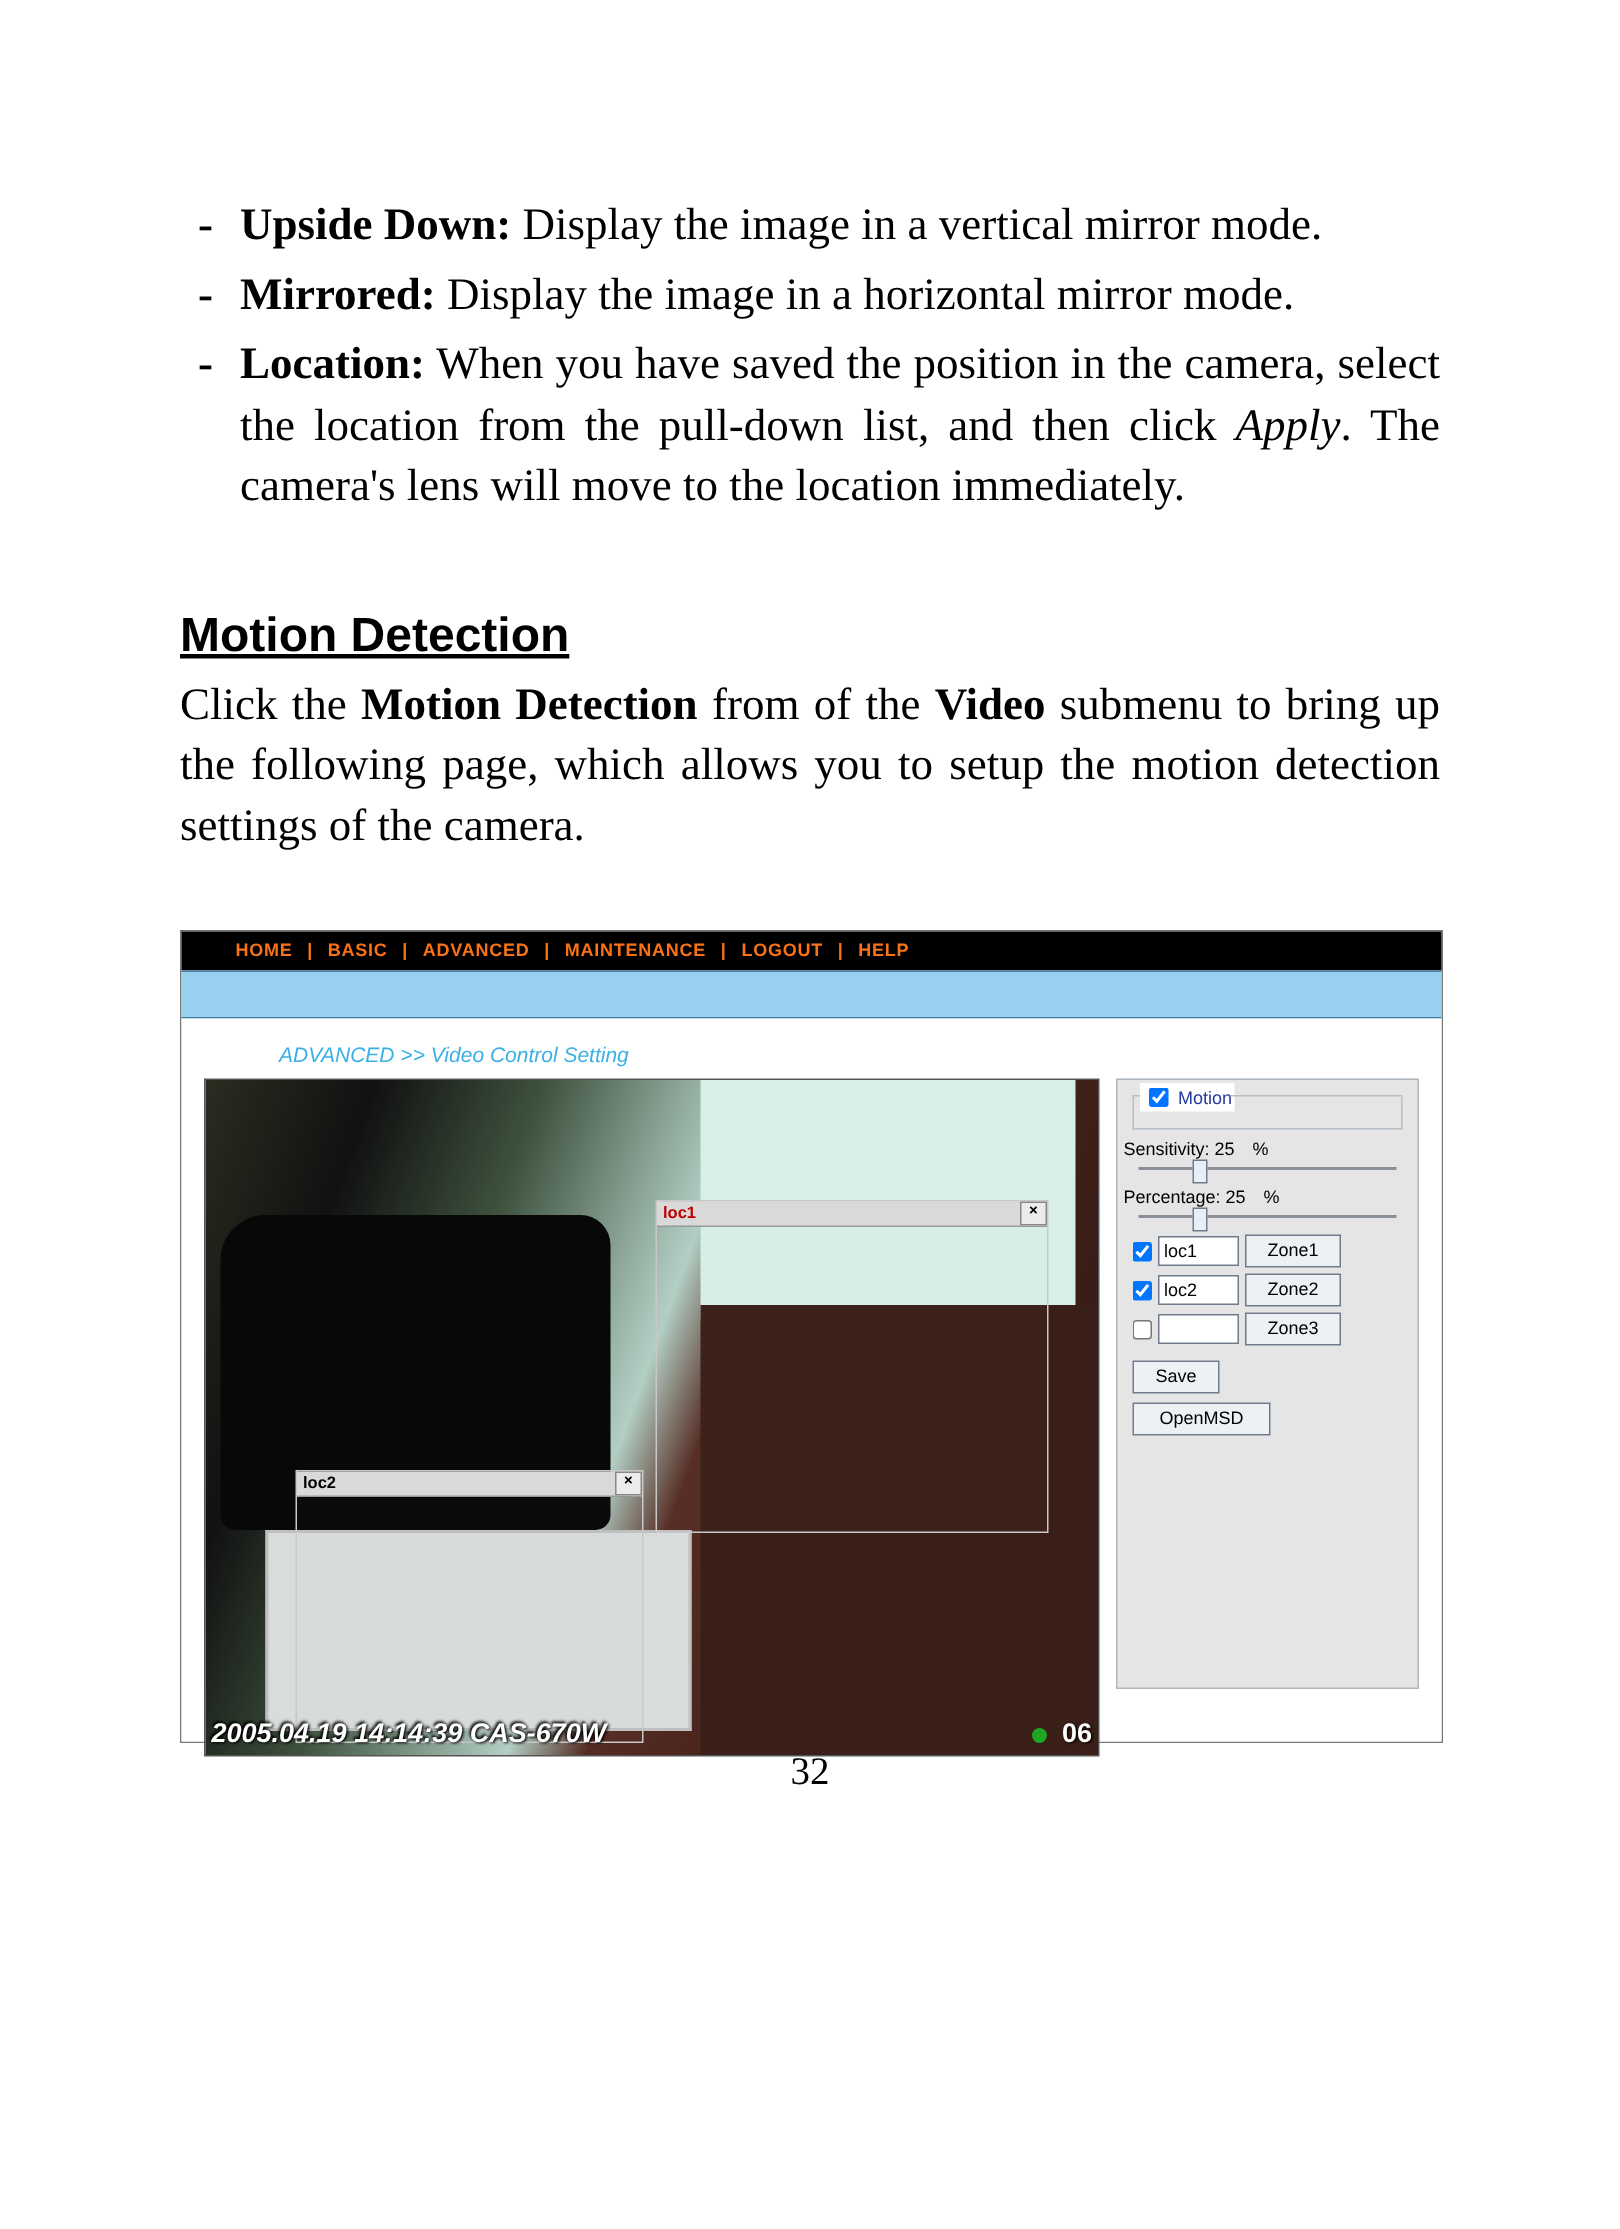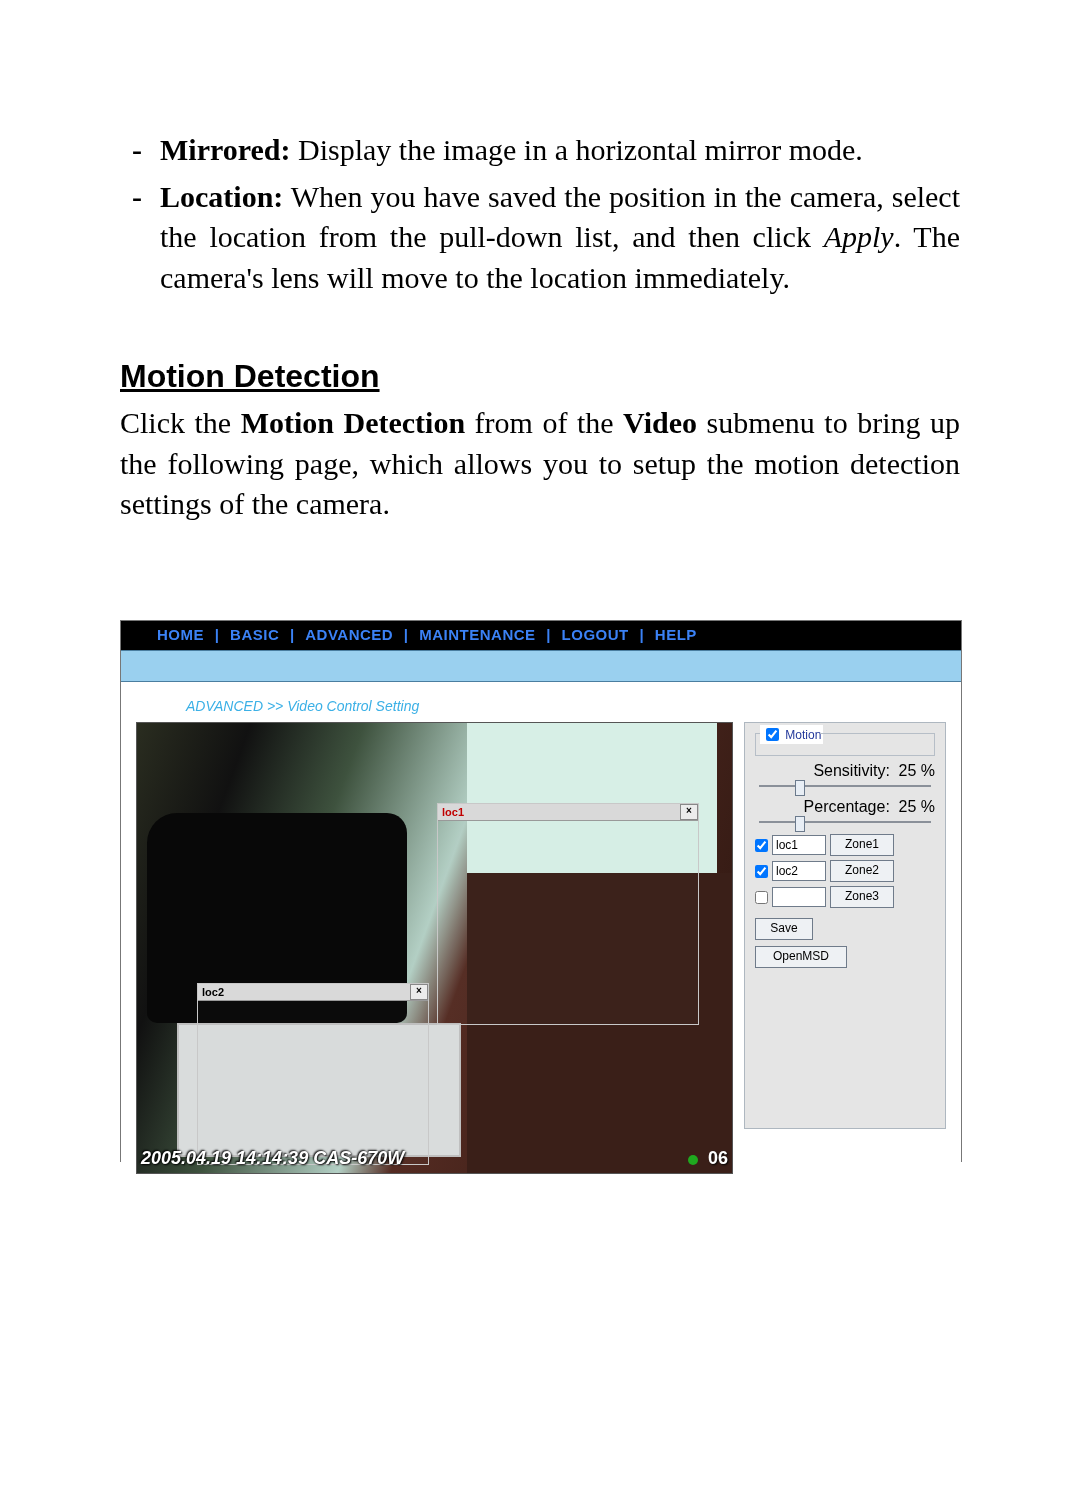--- a/index.html
+++ b/index.html
@@ -8,21 +8,21 @@
   .bullets li{list-style:none;position:relative;padding-left:40px;font-size:30px;line-height:1.35;text-align:justify;margin-bottom:6px;}
   .bullets li::before{content:"-";position:absolute;left:12px;top:0;font-weight:bold;}
   .b{font-weight:bold;}
   .i{font-style:italic;}
   .section-title{font-family:Arial,Helvetica,sans-serif;font-weight:bold;font-size:32px;text-decoration:underline;margin:60px 0 8px 0;}
   .section-text{font-size:30px;line-height:1.35;text-align:justify;margin:0 0 30px 0;}
   .page-num{position:absolute;left:0;right:0;bottom:290px;text-align:center;font-size:26px;}
 
   
   .ui{position:absolute;left:120px;top:620px;width:840px;height:540px;border:1px solid #777;background:#fff;font-family:Tahoma,Arial,sans-serif;font-size:13px;}
-  .ui-menubar{background:#000;color:#3b82f6;padding:5px 10px 7px 30px;font-size:15px;font-weight:bold;letter-spacing:0.5px;}
+  .ui-menubar{background:#000;color:#f97316;padding:5px 10px 7px 30px;font-size:12px;font-weight:bold;letter-spacing:0.5px;}
   .ui-menubar span{margin:0 6px;}
   .ui-bluebar{height:30px;background:#9ad0ef;border-top:1px solid #4a7ea0;border-bottom:1px solid #4a7ea0;}
   .ui-body{position:relative;height:calc(100% - 58px);background:#fff;}
   .crumb{position:absolute;left:65px;top:16px;color:#3bb0e6;font-size:14px;font-style:italic;}
   .video{position:absolute;left:15px;top:40px;width:595px;height:450px;background:linear-gradient(110deg,#2a2d20 0%,#111 15%,#3e523e 30%,#b3cfc4 48%,#542b22 55%,#2a150f 100%);border:1px solid #555;overflow:hidden;}
   
   .video .bag{position:absolute;left:10px;top:90px;width:260px;height:210px;background:#080808;border-radius:30px 20px 10px 10px;}
   .video .wall{position:absolute;left:330px;top:0;width:250px;height:160px;background:#d7efe6;}
   .video .shelf{position:absolute;left:330px;top:150px;width:265px;height:300px;background:#3a1f18;}
   .video .box{position:absolute;left:40px;top:300px;width:280px;height:130px;background:#d9dcdc;border:2px solid #bfbfbf;}
@@ -34,39 +34,42 @@
   .video .ts{position:absolute;left:4px;bottom:4px;color:#fff;font-weight:bold;font-size:18px;text-shadow:1px 1px 2px #000,-1px -1px 2px #000;font-style:italic;text-align:center;}
   .video .cnt{position:absolute;right:4px;bottom:4px;color:#fff;font-weight:bold;font-size:18px;text-shadow:1px 1px 2px #000;}
   .video .dot{position:absolute;right:34px;bottom:8px;width:10px;height:10px;background:#1fa81f;border-radius:50%;}
 
   .panel{position:absolute;right:15px;top:40px;width:200px;height:405px;border:1px solid #aeb7c0;background:#e5e5e5;}
   .fs{margin:10px 10px 4px 10px;border:1px solid #b6bec7;border-top:none;position:relative;padding:14px 6px 8px 6px;}
   .fs .leg{position:absolute;top:-8px;left:4px;background:#fff;padding:0 2px;font-size:12px;color:#23389b;}
   .fs .leg input{vertical-align:-2px;margin-right:3px;}
   .fs::before{content:"";position:absolute;top:0;left:0;width:4px;border-top:1px solid #b6bec7;}
   .fs::after{content:"";position:absolute;top:0;right:0;left:64px;border-top:1px solid #b6bec7;}
-  .pf{font-size:16px;margin:6px 10px 2px 14px;color:#000;text-align:right;}
+  .pf{font-size:12px;margin:6px 10px 2px 4px;color:#000;}
   .pf .val{display:inline-block;min-width:22px;}
   .slider{margin:2px 10px 8px 10px;height:8px;position:relative;}
   .slider .track{position:absolute;left:4px;right:4px;top:3px;height:2px;background:#8a9099;}
   .slider .thumb{position:absolute;top:-2px;width:8px;height:14px;background:#e8eef5;border:1px solid #6b7a8c;}
   .zrow{display:flex;align-items:center;gap:4px;margin:4px 10px;font-size:12px;}
   .zrow input[type=checkbox]{margin:0;}
   .zrow .locbox{width:46px;height:18px;border:1px solid #6f7b8a;background:#fff;font-size:12px;line-height:18px;padding:0 3px;}
   .zrow .zbtn,.btn{height:20px;border:1px solid #6f7b8a;background:#eef1f4;font-size:12px;line-height:18px;padding:0 6px;display:inline-block;text-align:center;}
   .zrow .zbtn{width:50px;}
   .ctrls{margin:10px;}
   .ctrls .btn{margin-bottom:6px;}
 </style>
 </head>
 <body>
 
 <div class="page">
 
   <ul class="bullets">
+    <li>
+      <span class="b">Upside Down:</span><span> Display the image in a vertical mirror mode.</span>
+    </li>
     <li>
       <span class="b">Mirrored:</span><span> Display the image in a horizontal mirror mode.</span>
     </li>
     <li>
       <span class="b">Location:</span><span> When you have saved the position in the camera, select the location from the pull-down list, and then click </span><span class="i">Apply</span><span>.  The camera's lens will move to the location immediately.</span>
     </li>
   </ul>
 
   <div class="section-title">Motion Detection</div>
   <p class="section-text">
@@ -155,13 +158,14 @@
         </div>
 
         <div class="ctrls">
           <div class="btn" style="width:44px;">Save</div><br>
           <div class="btn" style="width:78px;">OpenMSD</div>
         </div>
       </div>
     </div>
   </div>
 
+  <div class="page-num">32</div>
 </div>
 
 </body></html>

